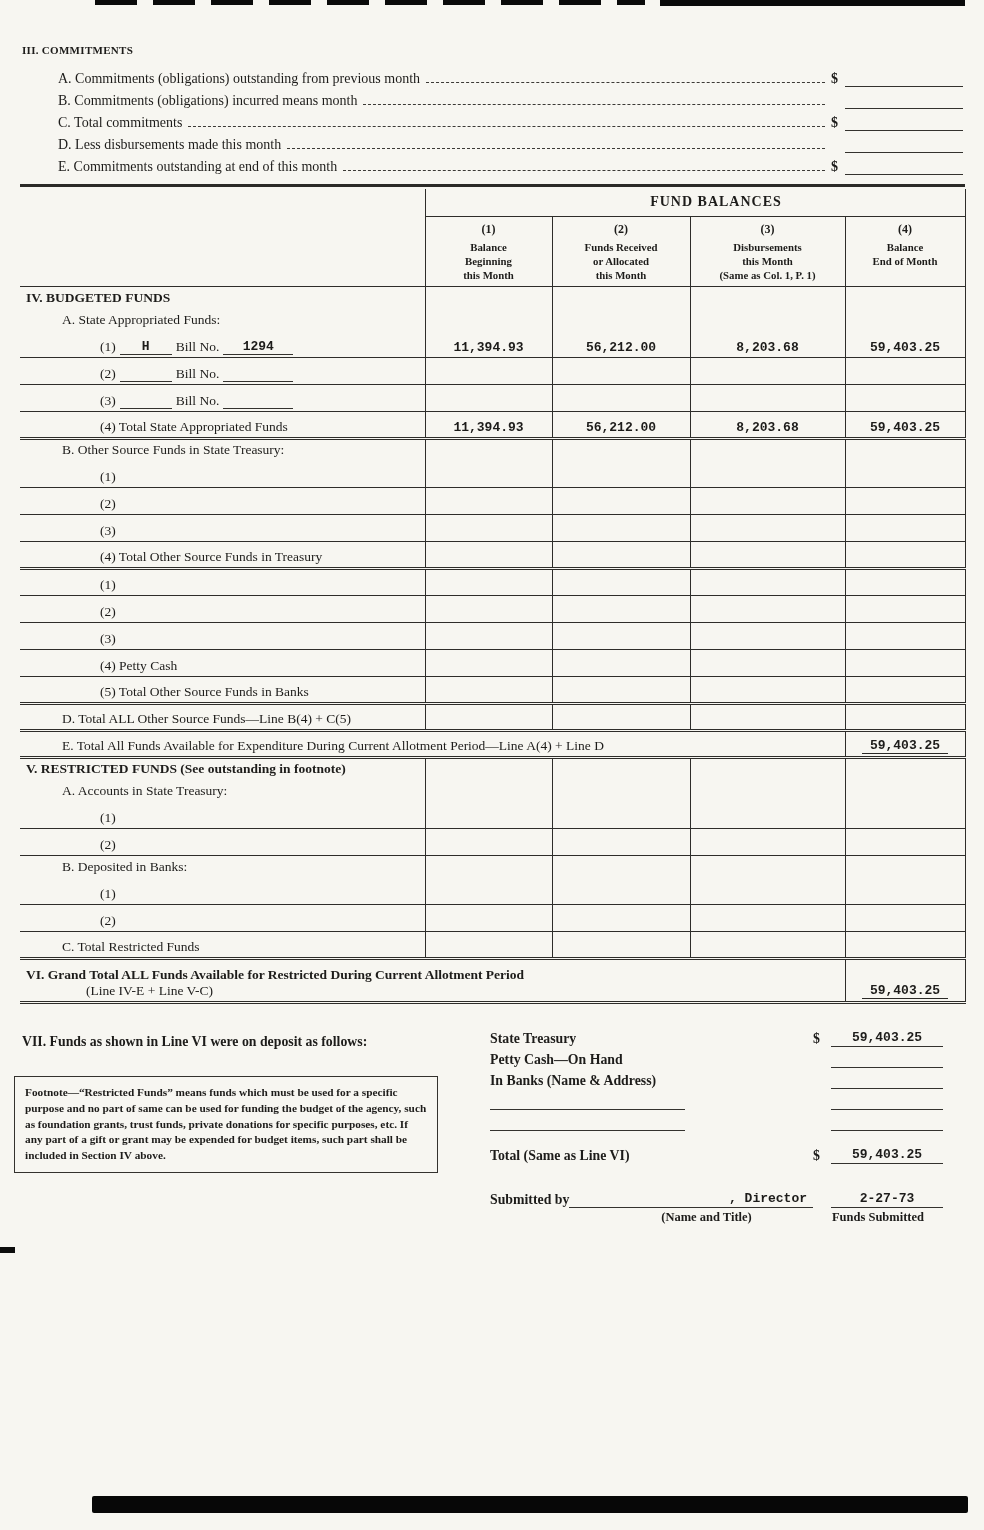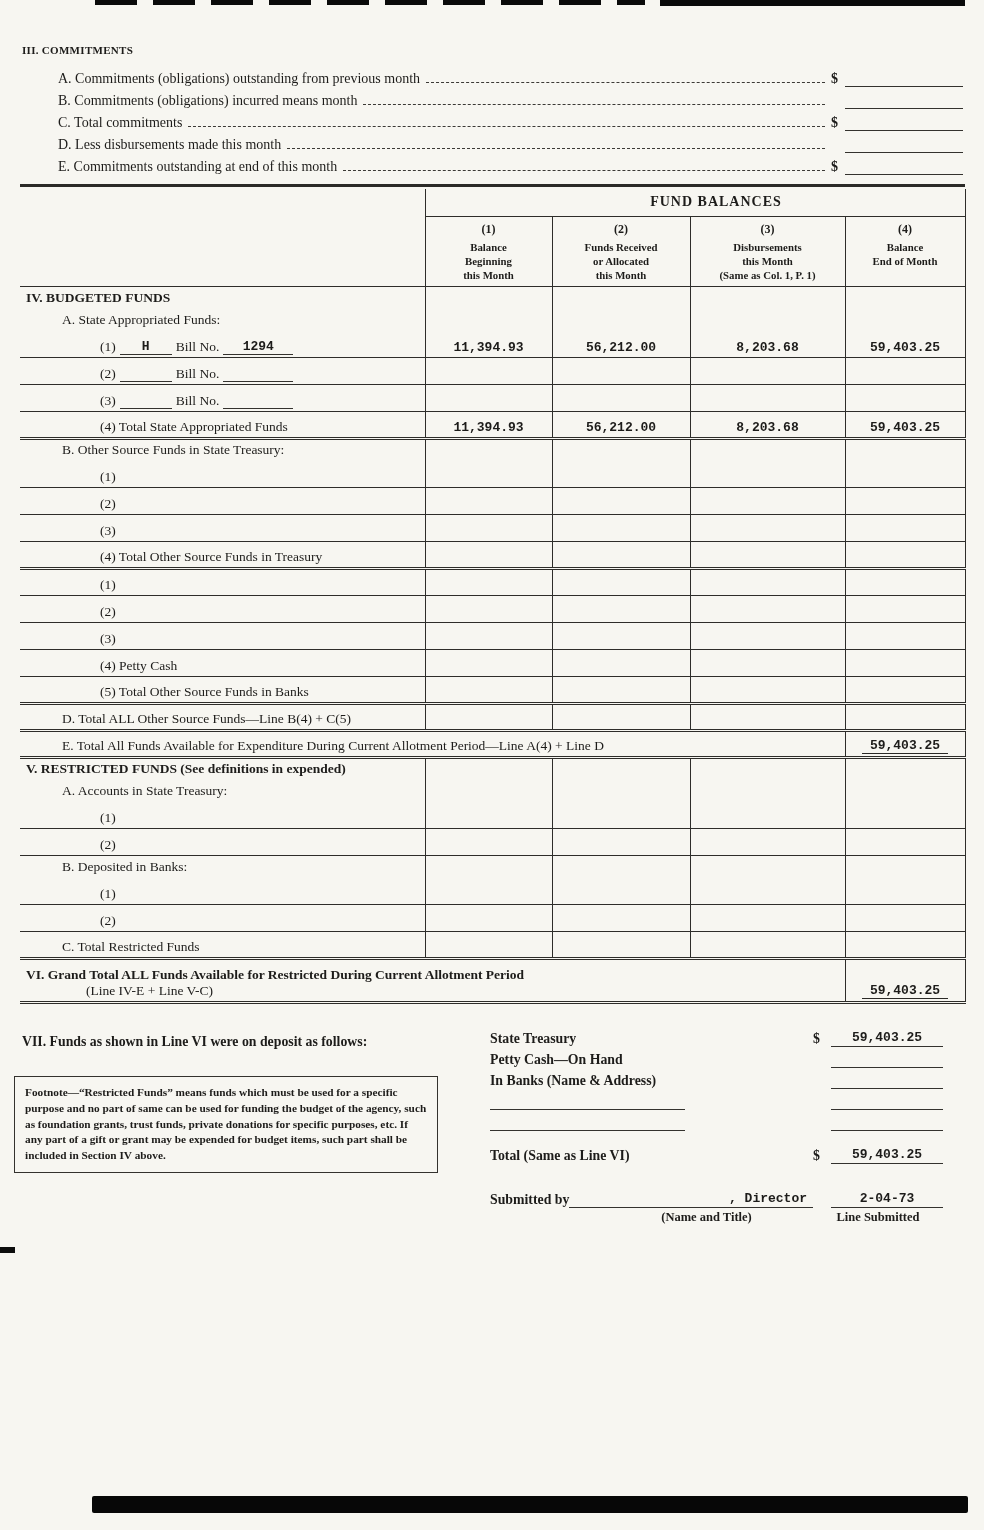--- a/index.html
+++ b/index.html
@@ -286,21 +286,21 @@
           <td class="v"></td>
           <td class="v"></td>
           <td class="v br"></td>
     </tr>
     <tr class="dbb">
       <td colspan="4" class="lbl i1">E. Total All Funds Available for Expenditure During Current Allotment Period—Line A(4) + Line D</td>
       <td class="v br"><span class="typed u">59,403.25</span></td>
     </tr>
 
     <tr class="hd">
-      <td class="lbl b">V.  RESTRICTED FUNDS  (See definitions in expended)</td>
+      <td class="lbl b">V.  RESTRICTED FUNDS  (See outstanding in footnote)</td>
       <td class="v"></td>
           <td class="v"></td>
           <td class="v"></td>
           <td class="v br"></td>
     </tr>
     <tr class="hd">
       <td class="lbl i1">A. Accounts in State Treasury:</td>
       <td class="v"></td>
           <td class="v"></td>
           <td class="v"></td>
@@ -397,24 +397,24 @@
       <div class="dep-row dep-total">
         <span class="dep-label">Total (Same as Line VI)</span>
         <span class="dep-fill"></span>
         <span class="dep-dollar">$</span>
         <span class="dep-line"><span class="typed">59,403.25</span></span>
       </div>
 
       <div class="sub-row">
         <span>Submitted by</span>
         <span class="sub-line"><span class="typed">, Director</span></span>
-        <span class="date-line"><span class="typed">2-04-73</span></span>
+        <span class="date-line"><span class="typed">2-27-73</span></span>
       </div>
       <div class="sub-caps">
         <span class="cap1">(Name and Title)</span>
-        <span class="cap2">Line Submitted</span>
+        <span class="cap2">Funds Submitted</span>
       </div>
     </div>
   </div>
 
   <div class="footnote">Footnote—“Restricted Funds” means funds which must be used for a specific purpose and no part of same can be used for funding the budget of the agency, such as foundation grants, trust funds, private donations for specific purposes, etc. If any part of a gift or grant may be expended for budget items, such part shall be included in Section IV above.</div>
 
 </div>
 
 </body></html>

